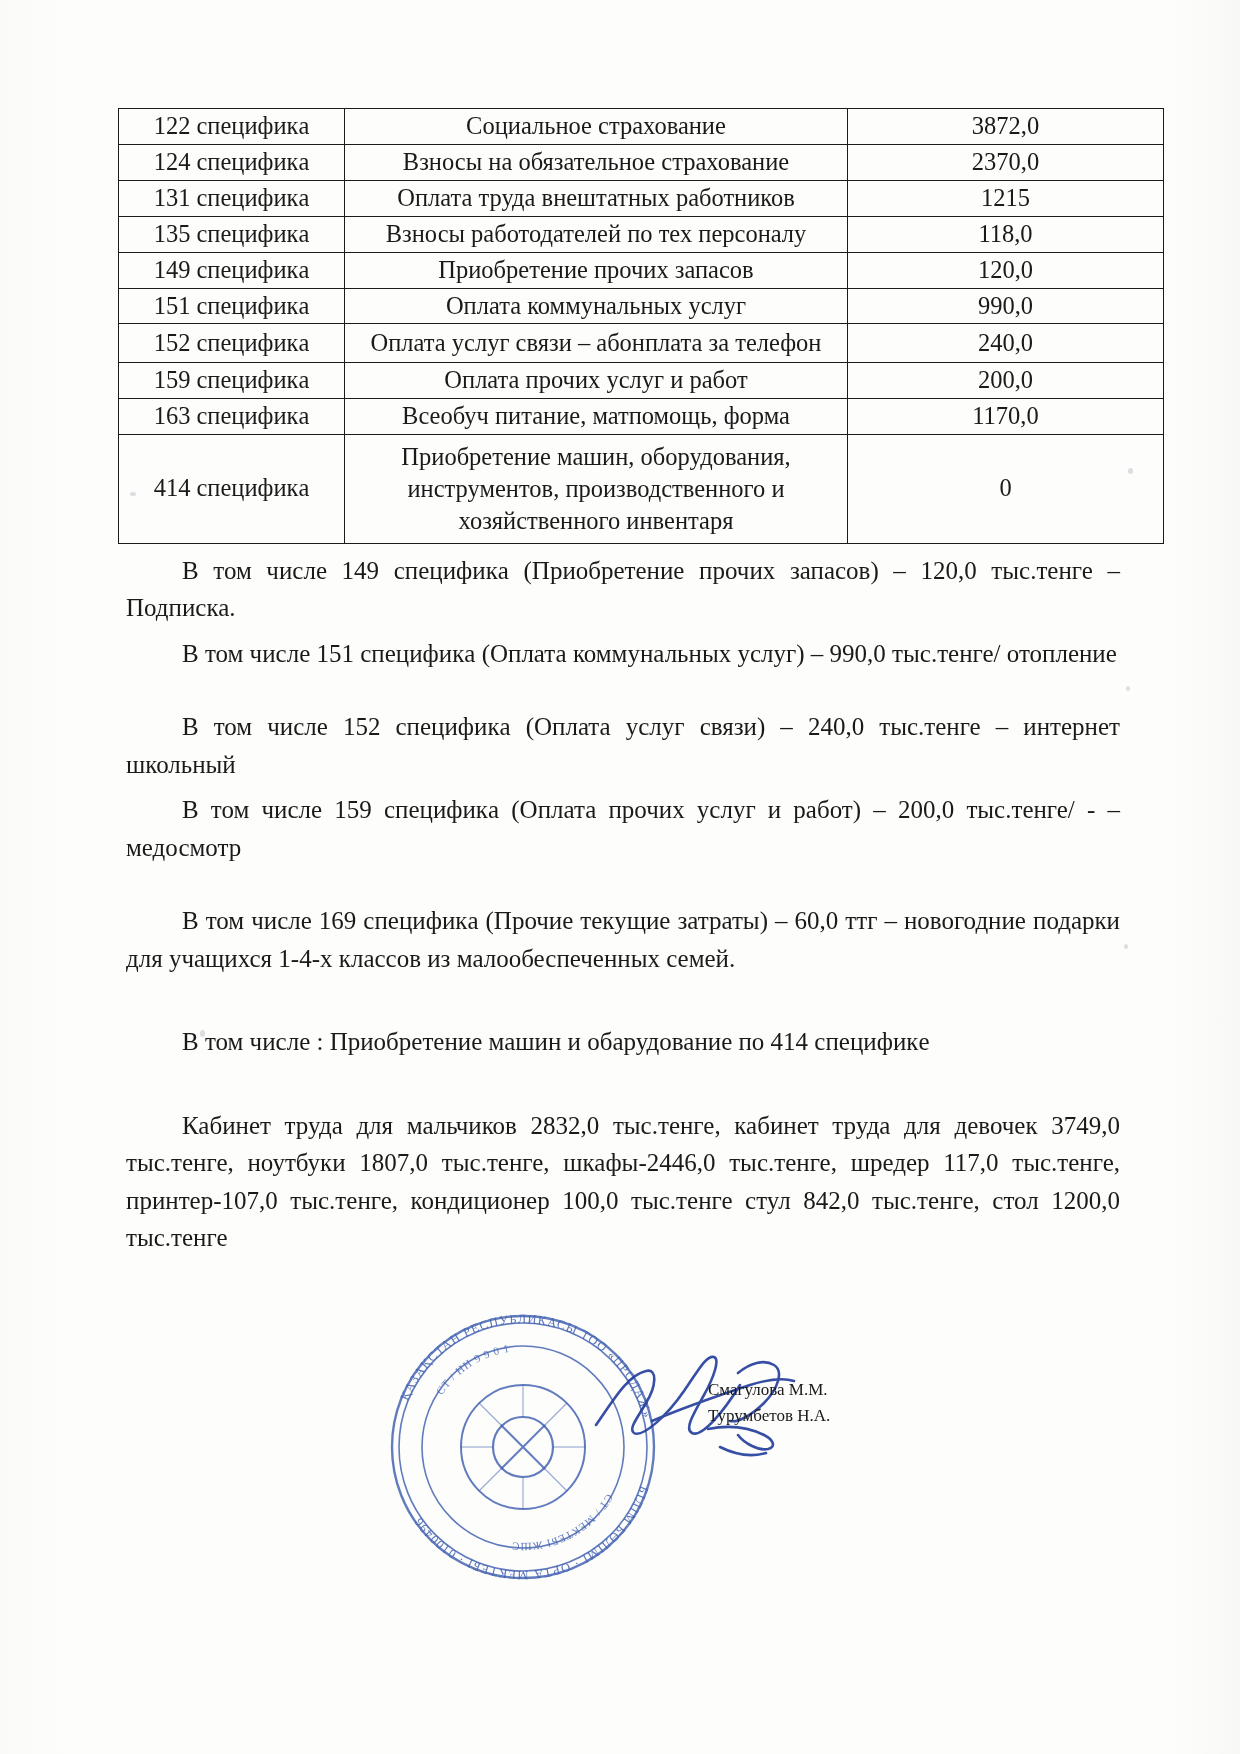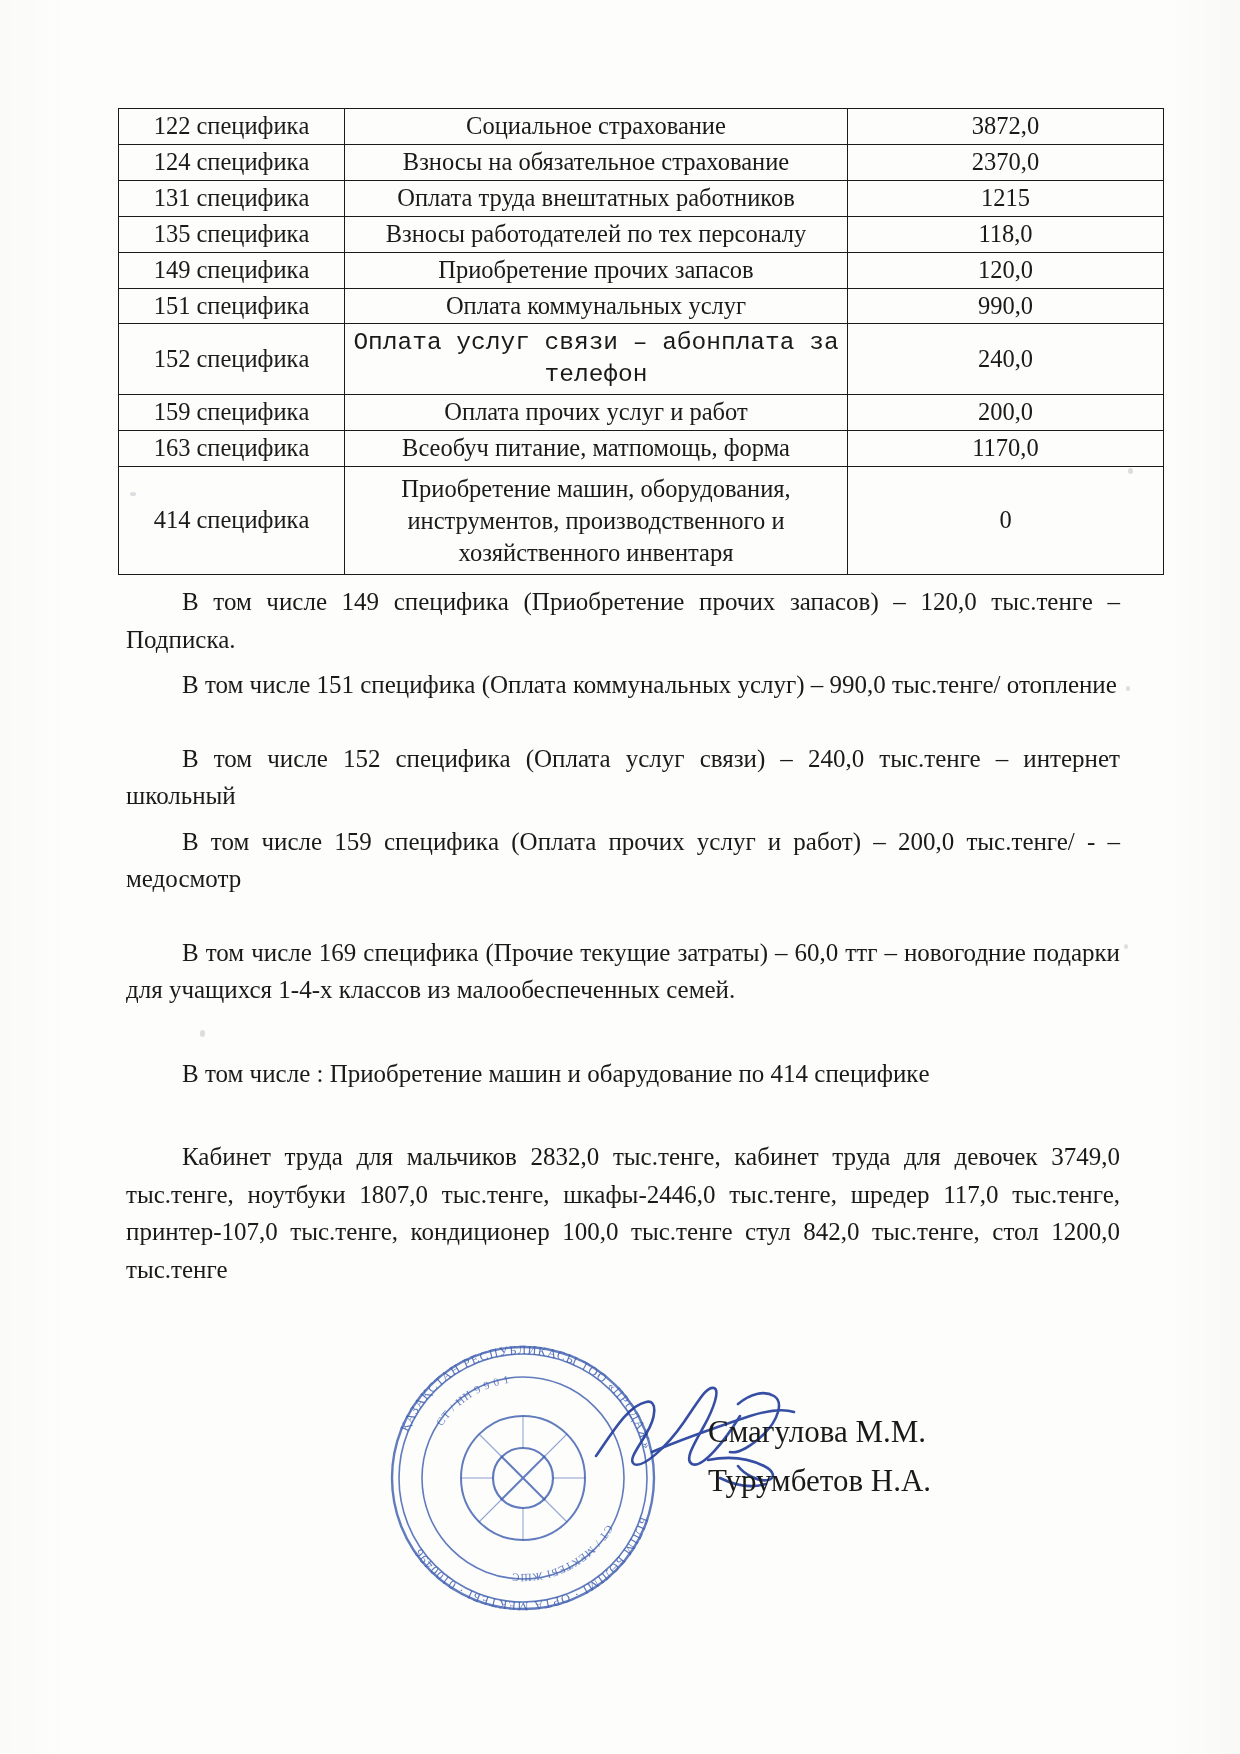--- a/index.html
+++ b/index.html
@@ -77,21 +77,21 @@
     position: absolute;
     left: 100px;
     top: 58px;
     font-size: 25.5px;
     line-height: 1.55;
   }
   .sign-right {
     position: absolute;
     left: 590px;
     top: 58px;
-    font-size: 31px;
+    font-size: 17px;
     line-height: 1.55;
     font-family: Liberation Serif, serif;
   }
 
   
   .stamp-wrap {
     position: absolute;
     left: 255px;
     top: -22px;
     width: 300px;
@@ -155,21 +155,21 @@
           <td class="c-name">Приобретение прочих запасов</td>
           <td class="c-val">120,0</td>
         </tr>
         <tr>
           <td class="c-code">151 спецификa</td>
           <td class="c-name">Оплата коммунальных услуг</td>
           <td class="c-val">990,0</td>
         </tr>
         <tr>
           <td class="c-code">152 спецификa</td>
-          <td class="c-name" style="line-height:1.3;font-family:Liberation Mono, monospace;">Оплата услуг связи – абонплата за телефон</td>
+          <td class="c-name" style="line-height:1.3;">Оплата услуг связи – абонплата за телефон</td>
           <td class="c-val">240,0</td>
         </tr>
         <tr>
           <td class="c-code">159 спецификa</td>
           <td class="c-name">Оплата прочих услуг и работ</td>
           <td class="c-val">200,0</td>
         </tr>
         <tr>
           <td class="c-code">163 спецификa</td>
           <td class="c-name">Всеобуч питание, матпомощь, форма</td>

